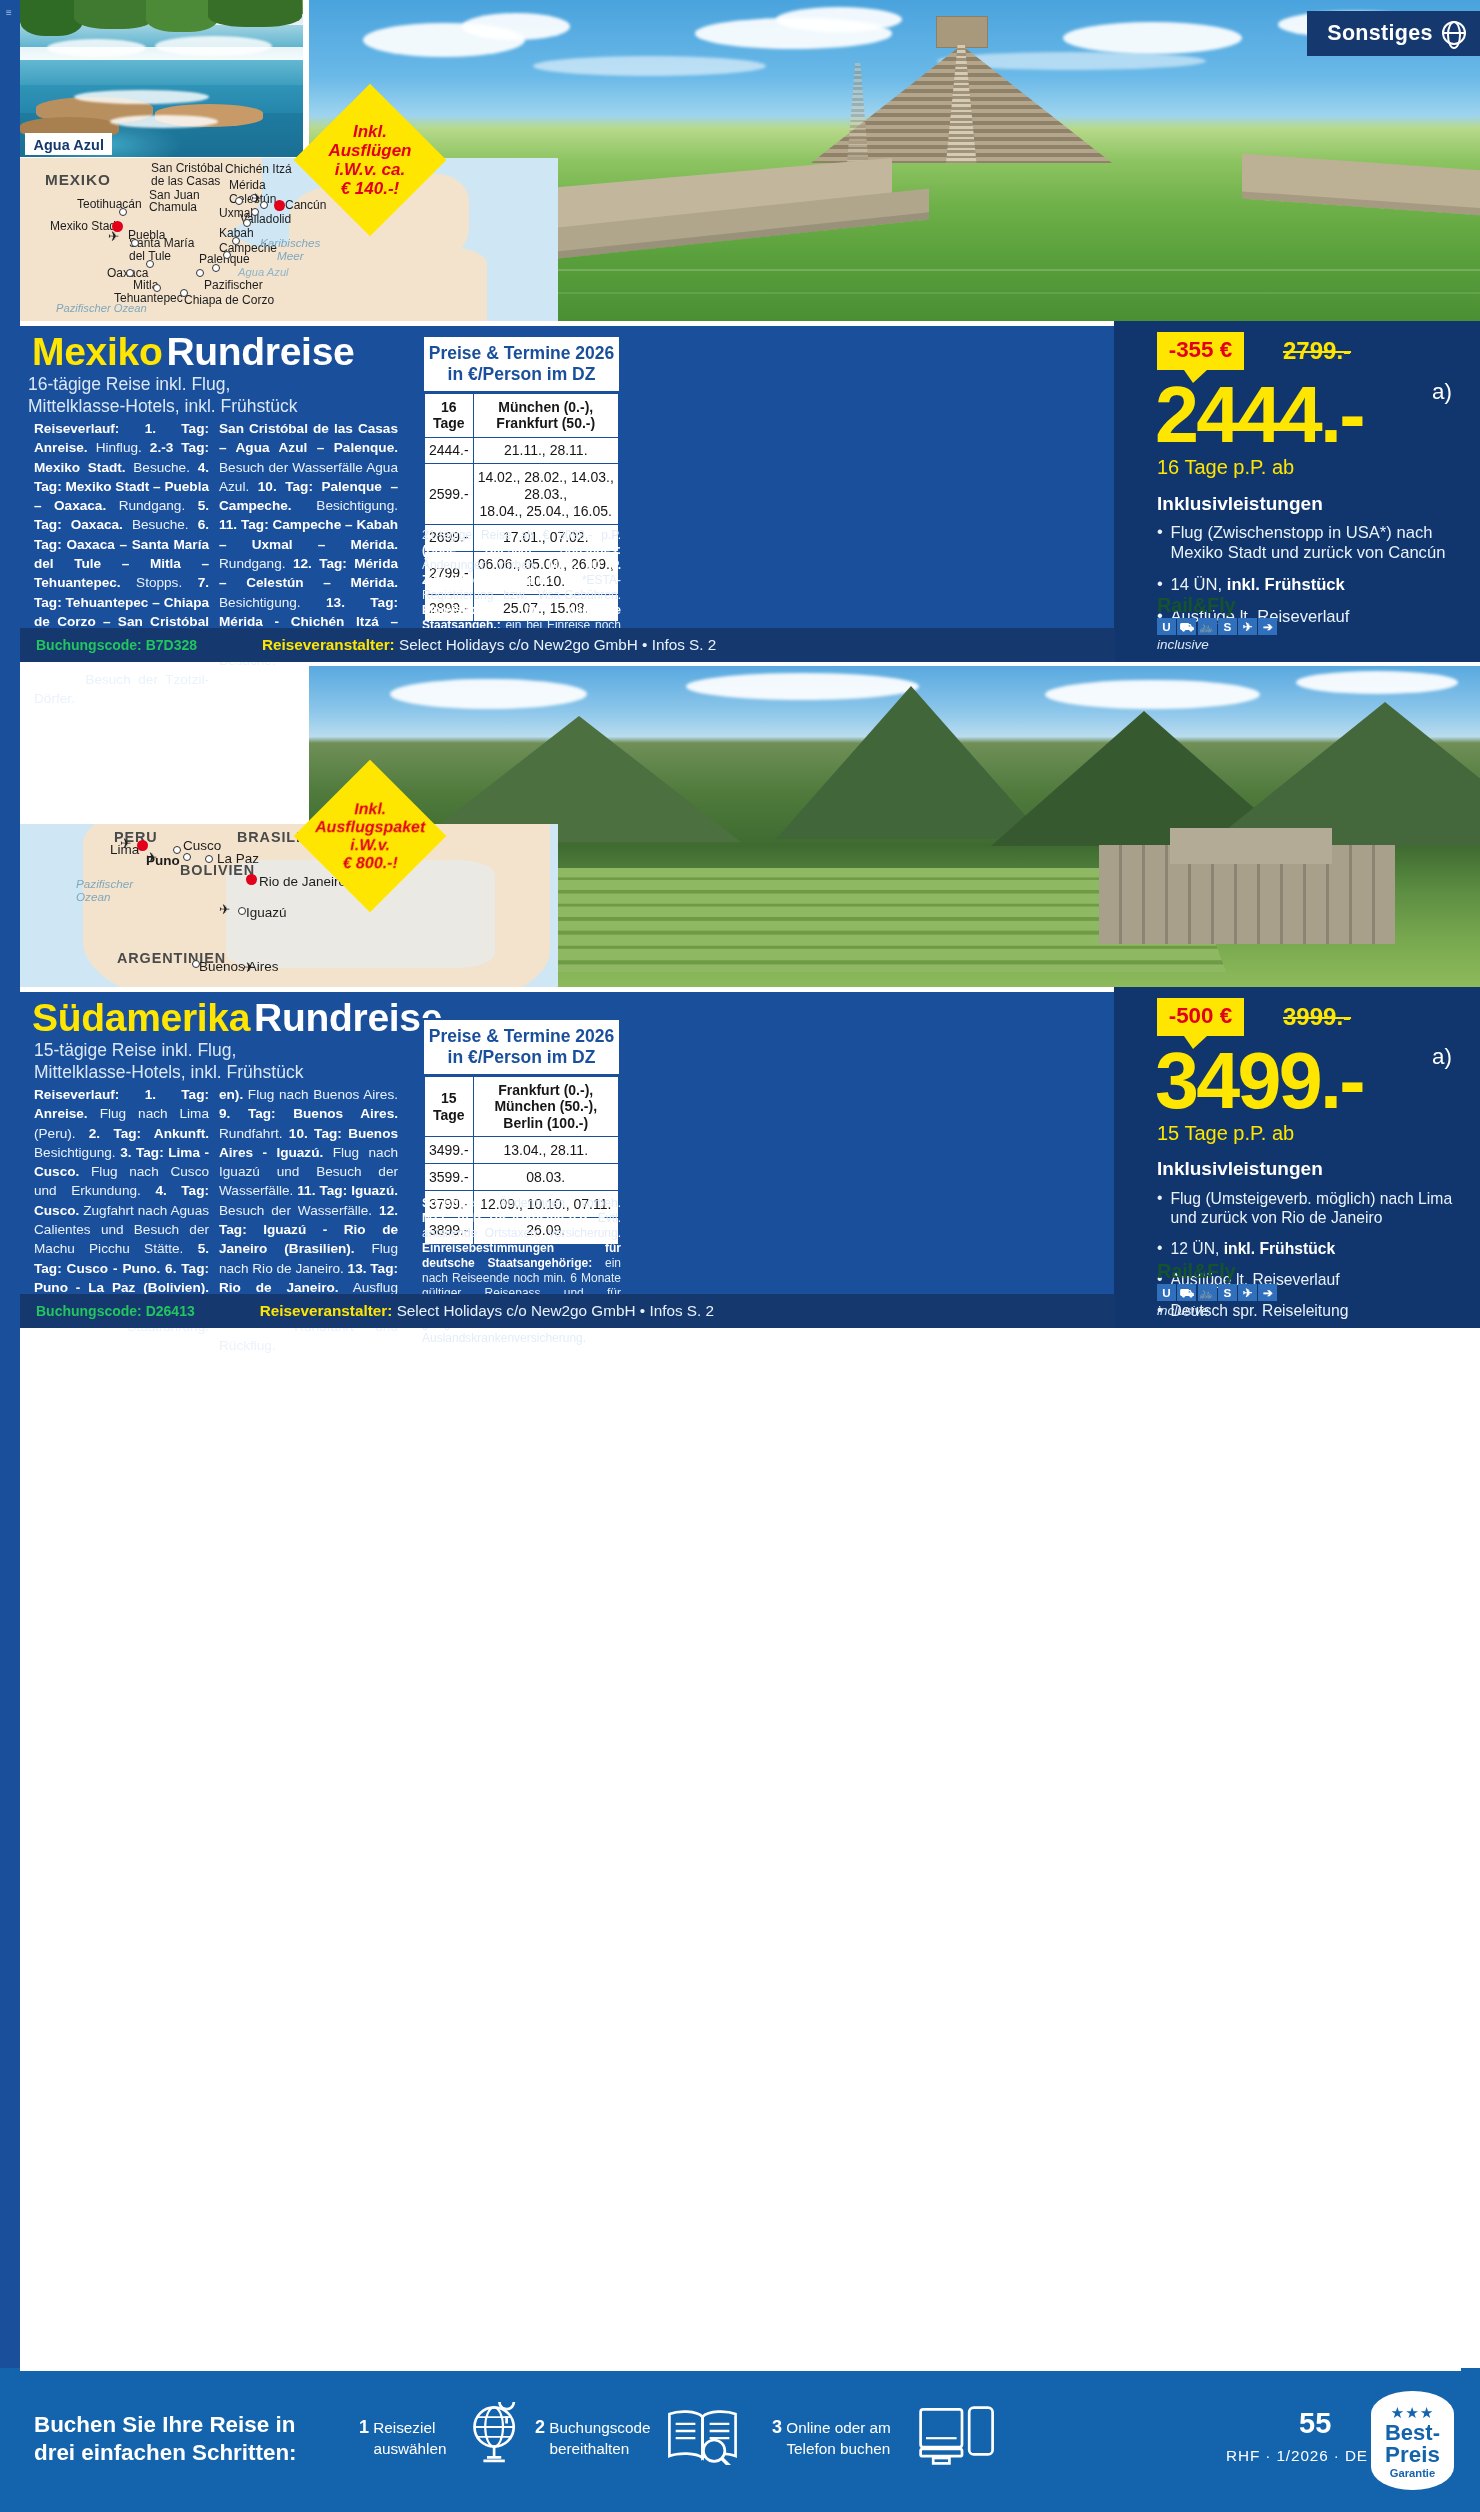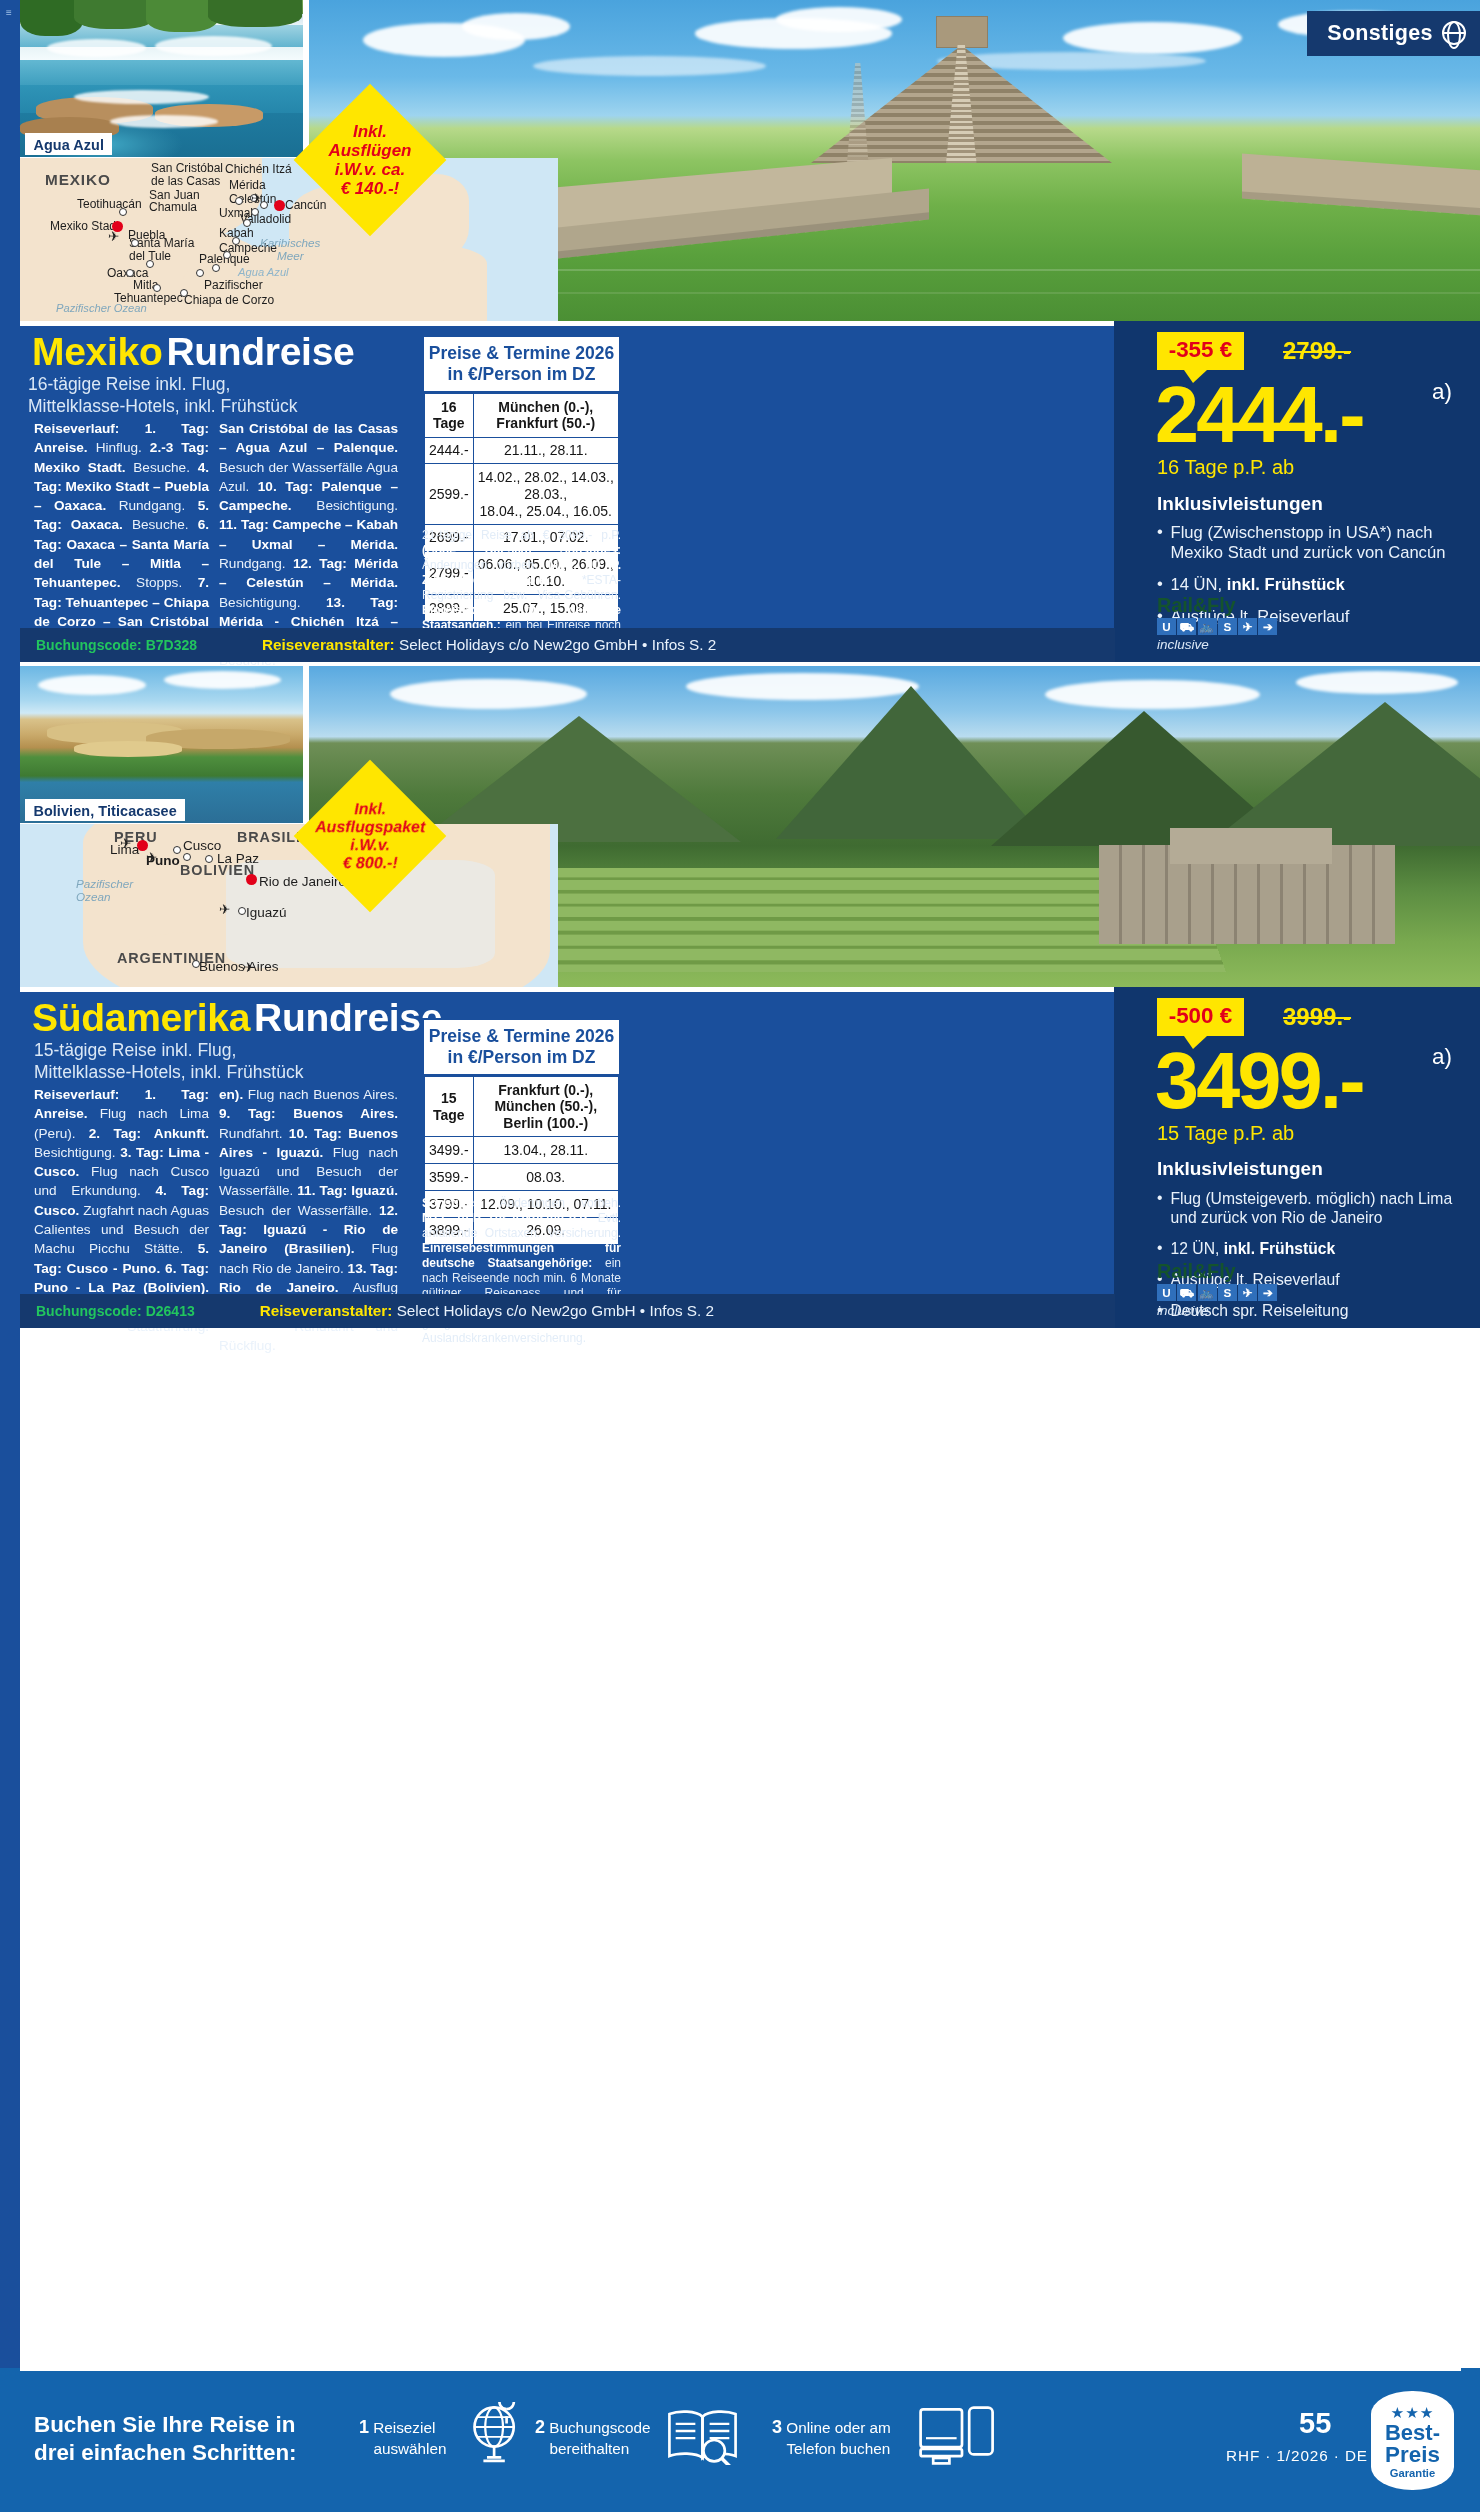--- a/index.html
+++ b/index.html
@@ -442,31 +442,20 @@
       <span>Buchungscode:</span>
       <span>B7D328</span>
     </span>
     <span class="ro" style="margin-left:65px;">
       <b>Reiseveranstalter:</b>
       <span>Select Holidays c/o New2go GmbH • Infos S. 2</span>
     </span>
   </div>
 
   <div class="hero" style="top:666px;height:321px;">
-    <div class="img-waterfall" style="width:283px;height:157px;
-      background:linear-gradient(to bottom,#6bb7e4 0%,#a9d8f0 22%,#cfe9f6 30%,
-        #d9c28a 34%,#c9a96a 44%,#b4904f 52%,#4f8f3e 58%,#3e7a32 70%,
-        #2f7fa8 74%,#2b6e96 100%);">
-      <div class="cloud" style="left:18px;top:9px;width:108px;height:20px;"></div>
-      <div class="cloud" style="left:144px;top:5.4px;width:117px;height:18px;"></div>
-      <div class="wf-rock" style="left:27px;top:56px;width:135px;height:21.5px;background:#d8c084;"></div>
-      <div class="wf-rock" style="left:126px;top:63px;width:144px;height:20px;background:#c6a86a;"></div>
-      <div class="wf-rock" style="left:54px;top:75px;width:108px;height:16px;background:#e0ca8d;"></div>
-      <div class="photo-caption" style="left:5.4px;top:133px;">Bolivien, Titicacasee</div>
-    </div>
 
     <div class="img-pyramid" style="left:289px;width:1172px;height:321px;
       background:linear-gradient(to bottom,#59a9e0 0%,#8cc6ea 14%,#b9dcef 22%,
         #6f8f57 24%,#4f7a3c 40%,#3f6b31 56%,#5c8d42 70%,#79a94f 86%,#8dba5b 100%);">
       <div class="cloud" style="left:81px;top:12.6px;width:197px;height:30.5px;"></div>
       <div class="cloud" style="left:377px;top:7.2px;width:233px;height:27px;"></div>
       <div class="cloud" style="left:736px;top:14.4px;width:215px;height:29px;"></div>
       <div class="cloud" style="left:987px;top:5.4px;width:162px;height:23px;"></div>
 
       <div style="position:absolute;left:467px;top:20px;width:0;height:0;border-left:135px solid transparent;border-right:135px solid transparent;border-bottom:153px solid #41663a;"></div>

